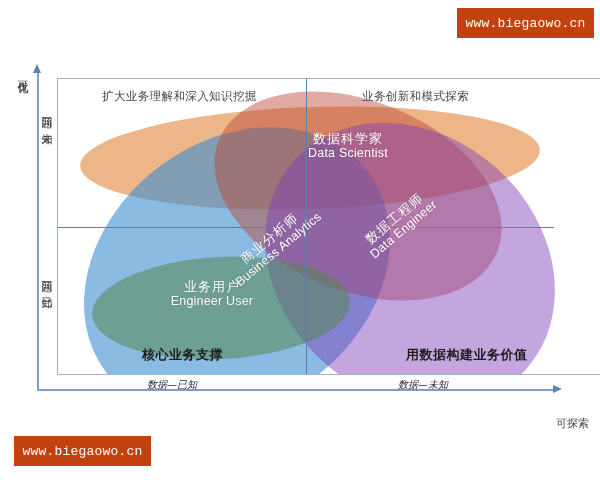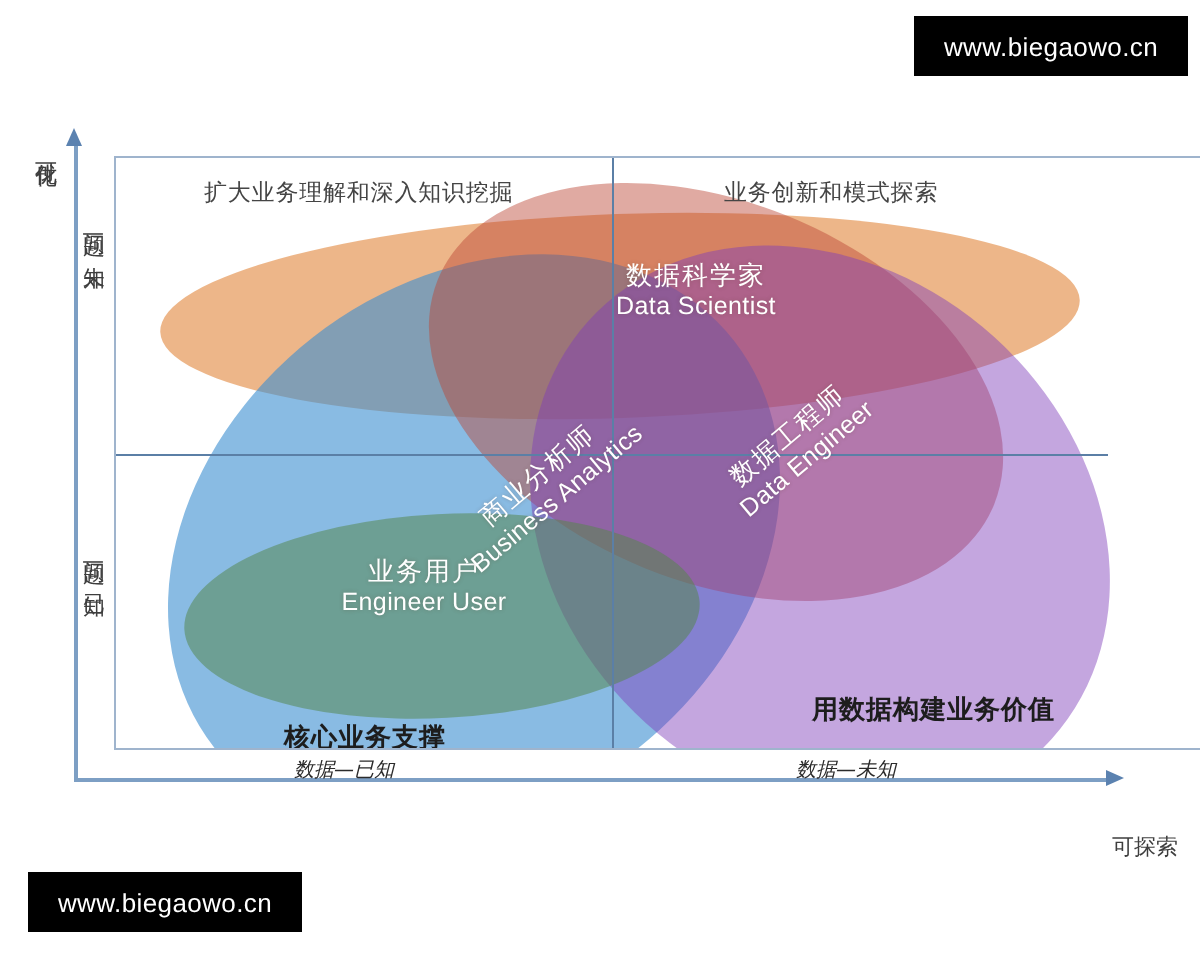--- a/index.html
+++ b/index.html
@@ -8,26 +8,26 @@
     background:#ffffff;
     font-family:"Liberation Sans","DejaVu Sans",sans-serif;
     overflow:hidden;
     position:relative;
   }
   #stage{position:absolute;left:0;top:0;width:600px;height:480px;}
 
   
   .watermark{
     position:absolute;
-    background:#000000;
+    background:#c2410c;
     color:#ffffff;
     font-size:13px;
     letter-spacing:.2px;
     display:flex;align-items:center;justify-content:center;
-    font-family:Liberation Sans, sans-serif;
+    font-family:Liberation Mono, monospace;
   }
   #wm-top{left:457px;top:8px;width:137px;height:30px;}
   #wm-bottom{left:14px;top:436px;width:137px;height:30px;}
 
   
   .axis-line{position:absolute;background:#7d9fc4;}
   #y-axis{left:37px;top:72px;width:1.5px;height:318px;}
   #x-axis{left:37px;top:389px;width:520px;height:1.5px;}
   .arrow{position:absolute;width:0;height:0;}
   #y-arrow{
@@ -131,21 +131,21 @@
 
   .quad-bottom{
     position:absolute;
     color:#1d1d1d;
     font-size:13px;
     font-weight:bold;
     font-family:"DejaVu Sans","Liberation Sans",sans-serif;
     white-space:nowrap;
     letter-spacing:.5px;
   }
-  #quad-bl{left:84px;top:267px;margin-top:14px;}
+  #quad-bl{left:84px;top:267px;}
   #quad-br{left:312px;top:267px;margin-left:36px;}
 
   
   #cap-problem-unknown{left:38px;top:108px;}
   #cap-problem-known{left:38px;top:272px;}
 
   
   .tick-caption{
     position:absolute;
     color:#2b2b2b;

